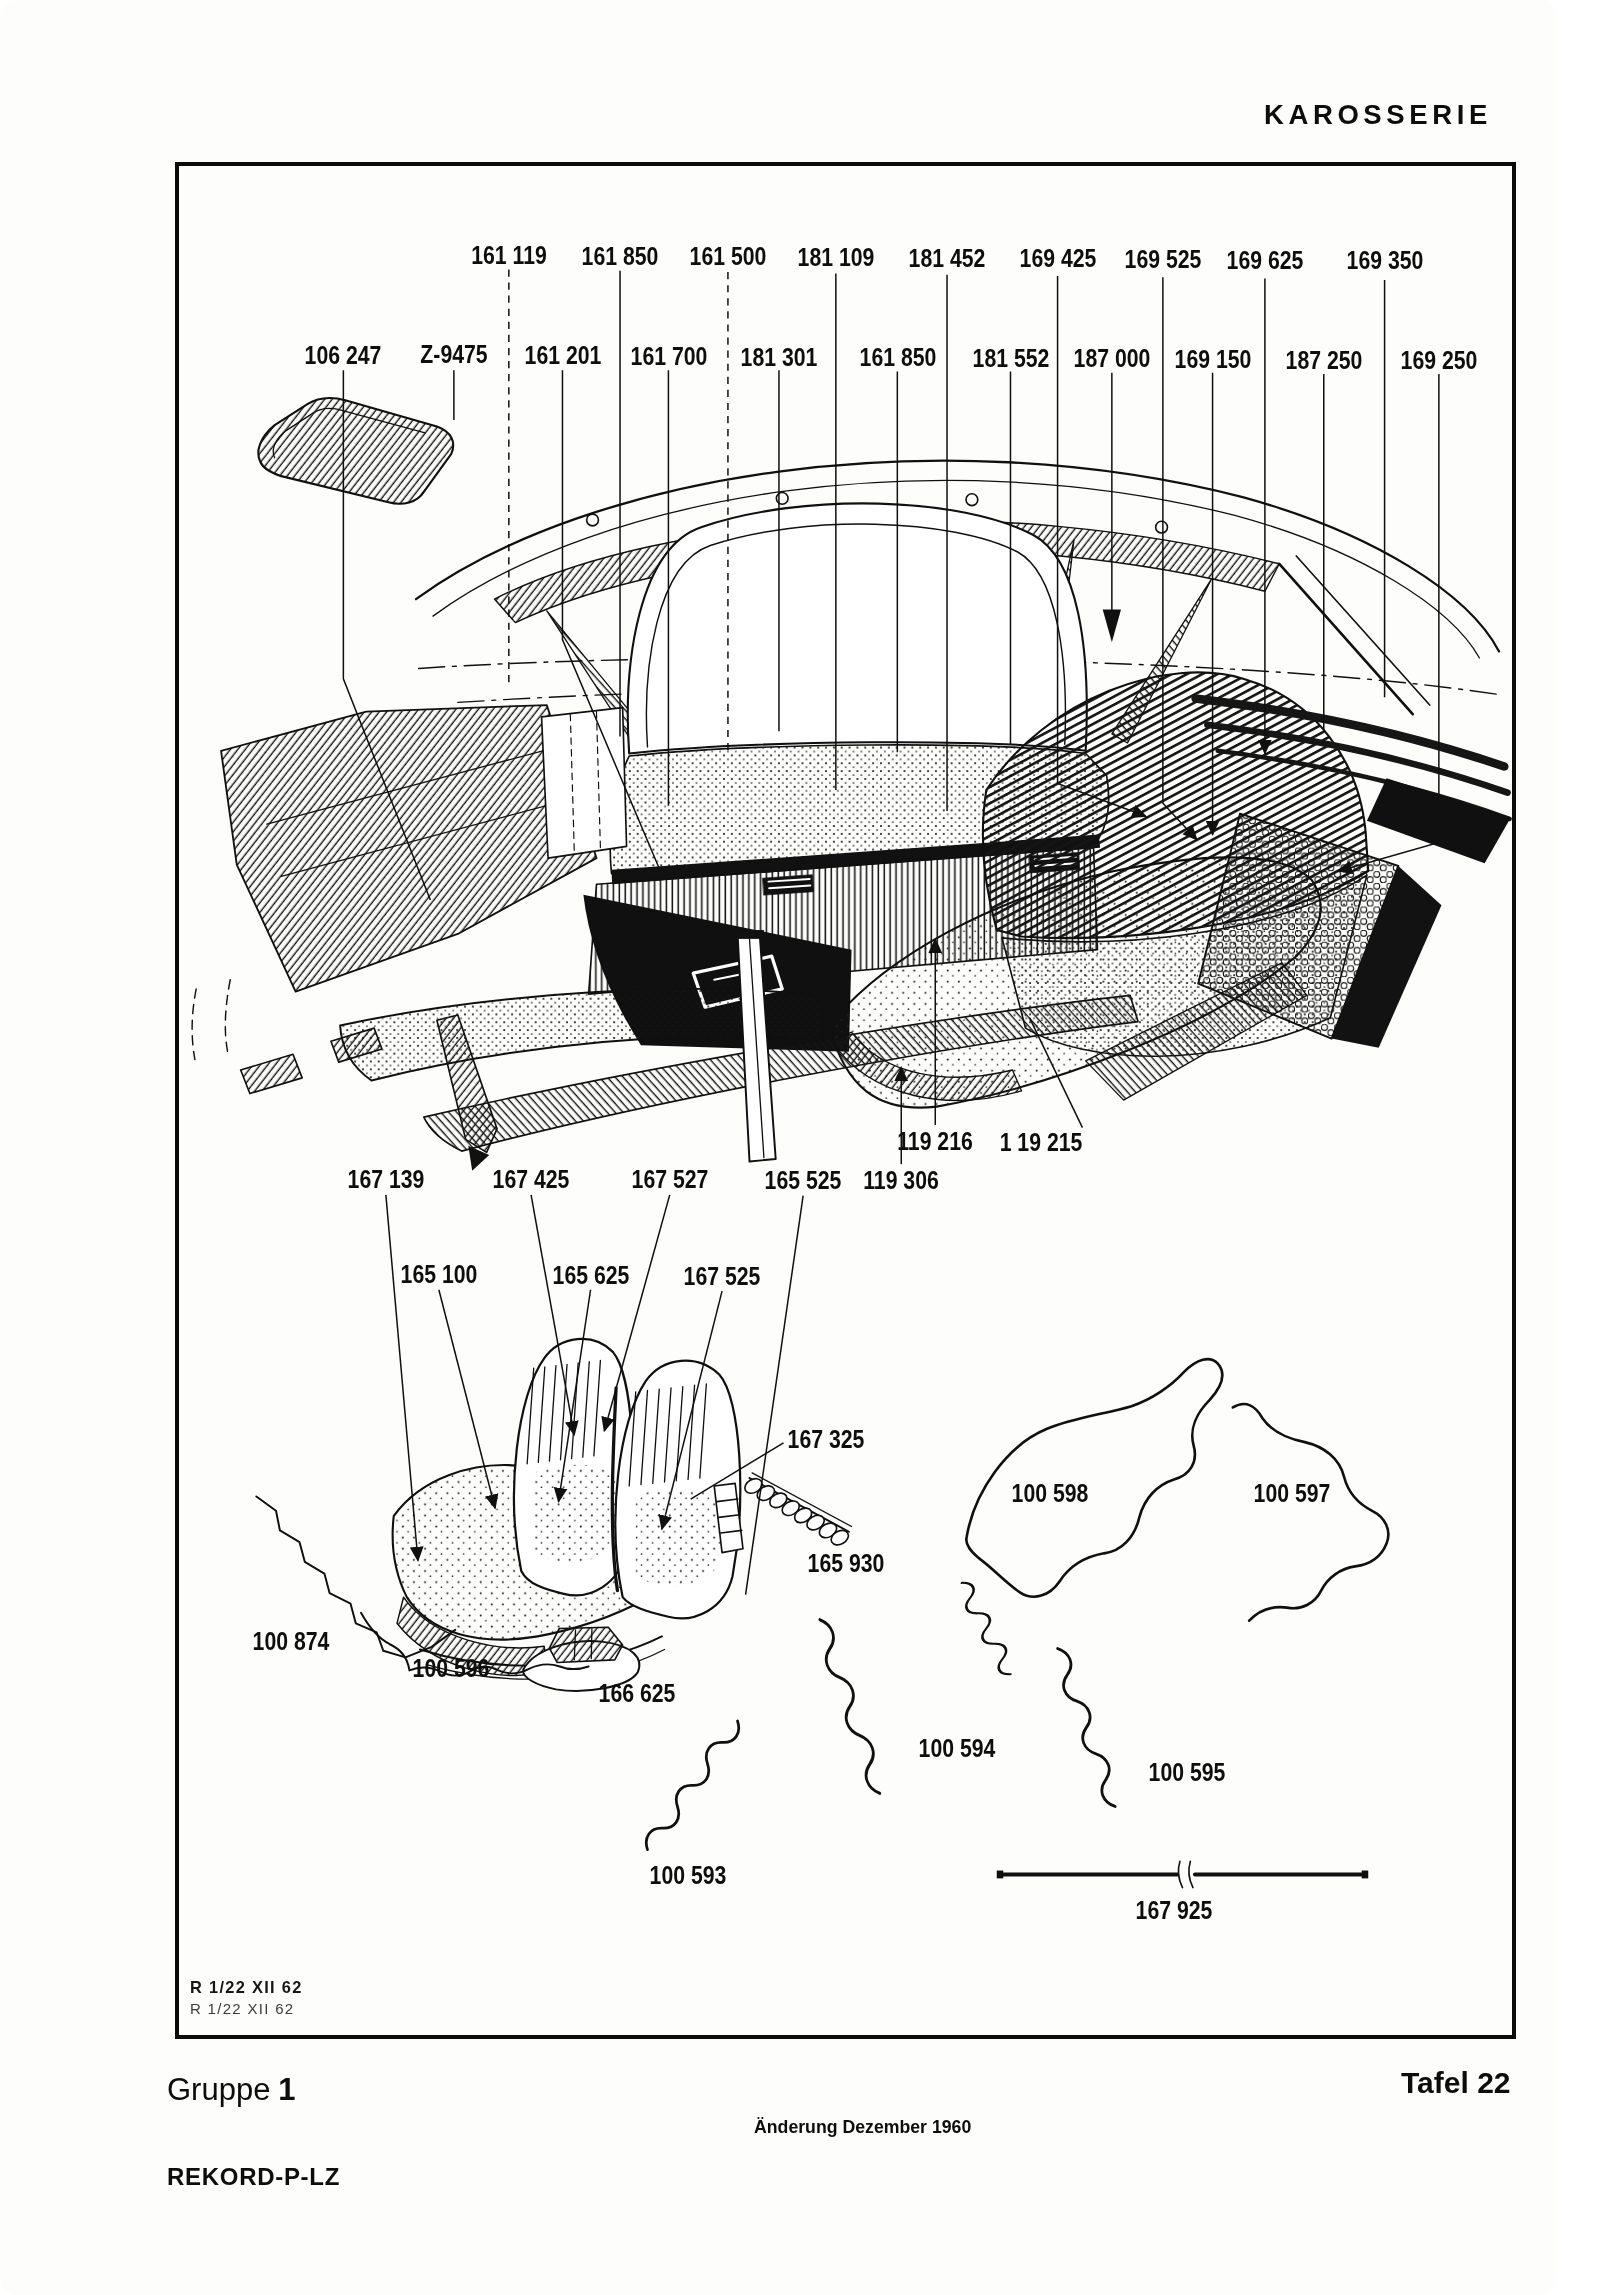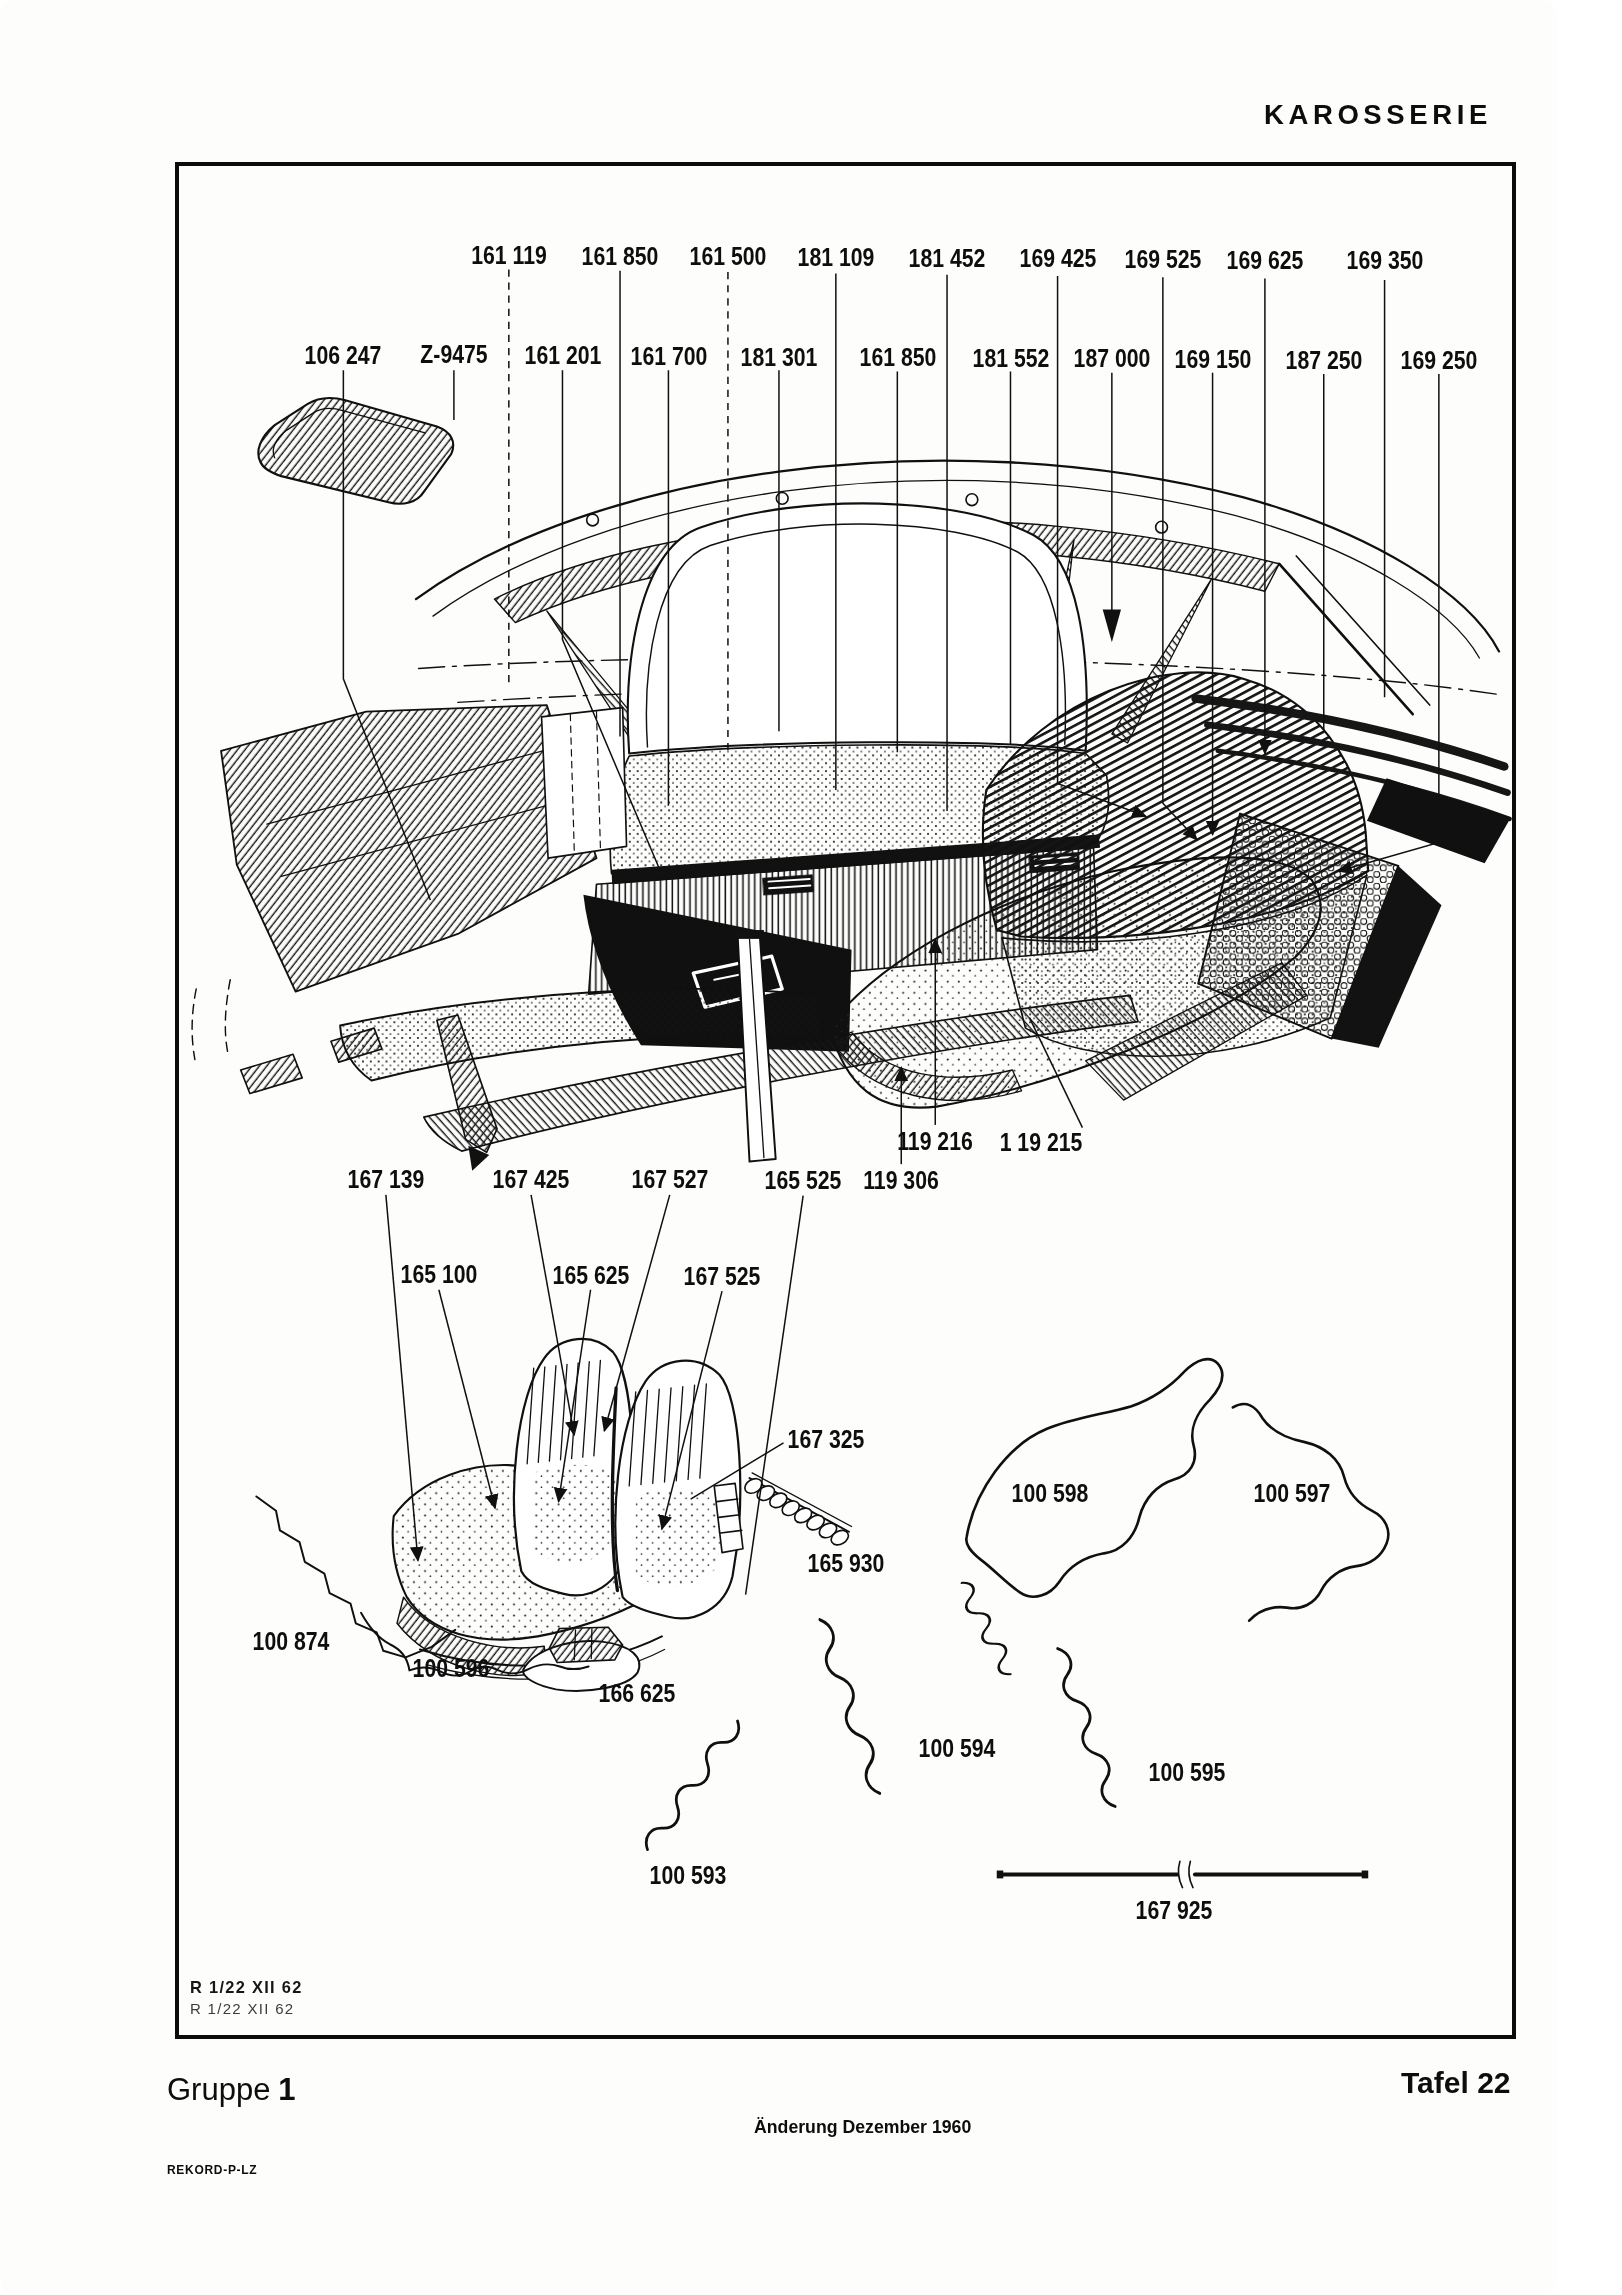--- a/index.html
+++ b/index.html
@@ -18,21 +18,21 @@
               font-size:25px;font-weight:700;letter-spacing:0px;white-space:nowrap;color:#0e0e0e;}
 
   .rev{position:absolute;left:190px;white-space:nowrap;letter-spacing:1.3px;text-align:center;}
   .rev1{top:1978px;font-size:16.4px;font-weight:700;color:#161616;}
   .rev2{top:2000px;font-size:15px;font-weight:400;color:#3c3c3c;}
 
   .grp{position:absolute;left:167px;top:2072px;font-size:31px;font-weight:400;white-space:nowrap;text-align:center;}
   .grp b{font-weight:700;margin-left:7.9px;}
   .tafel{position:absolute;left:1401px;top:2066px;font-size:30px;font-weight:700;white-space:nowrap;}
   .aend{position:absolute;left:754px;top:2117px;font-size:17.7px;font-weight:700;white-space:nowrap;}
-  .model{position:absolute;left:167px;top:2163px;font-size:12px;font-weight:700;letter-spacing:0.7px;white-space:nowrap;}
+  .model{position:absolute;left:167px;top:2163px;font-size:24px;font-weight:700;letter-spacing:0.7px;white-space:nowrap;}
 </style>
 </head>
 <body>
 
 <div id="page">
 
   <div class="karosserie">KAROSSERIE</div>
 
   <div class="frame"></div>
 

